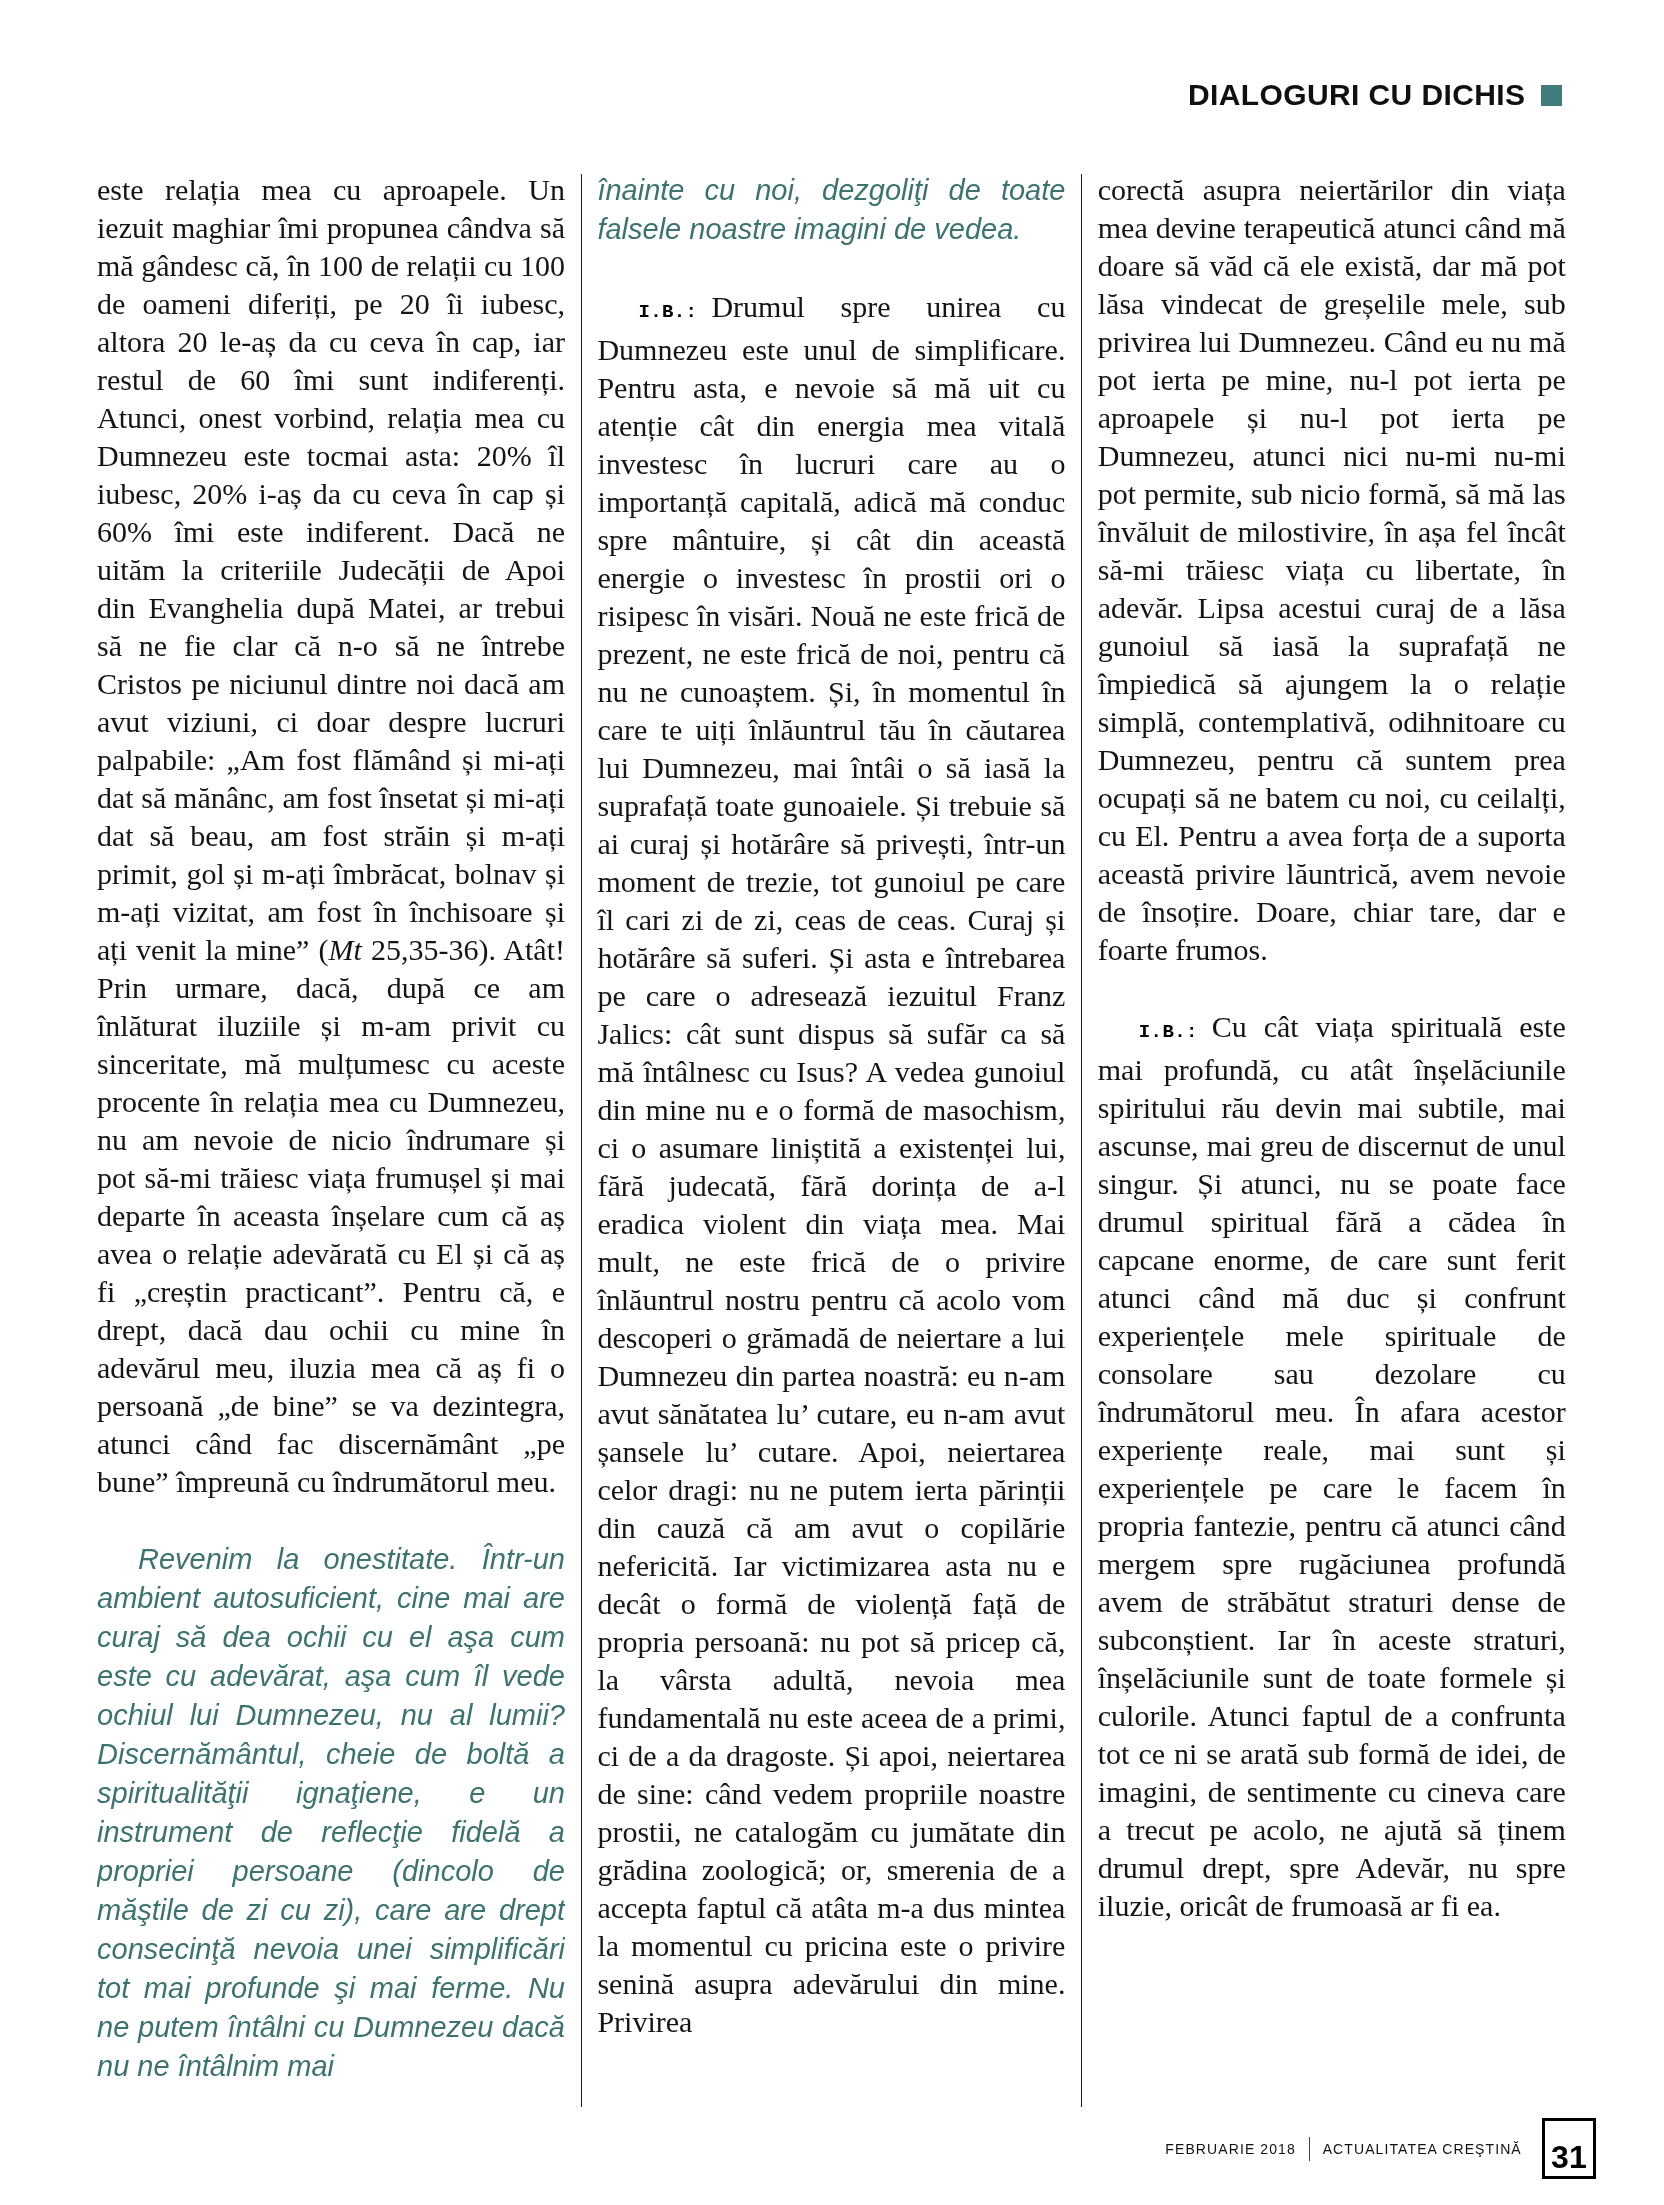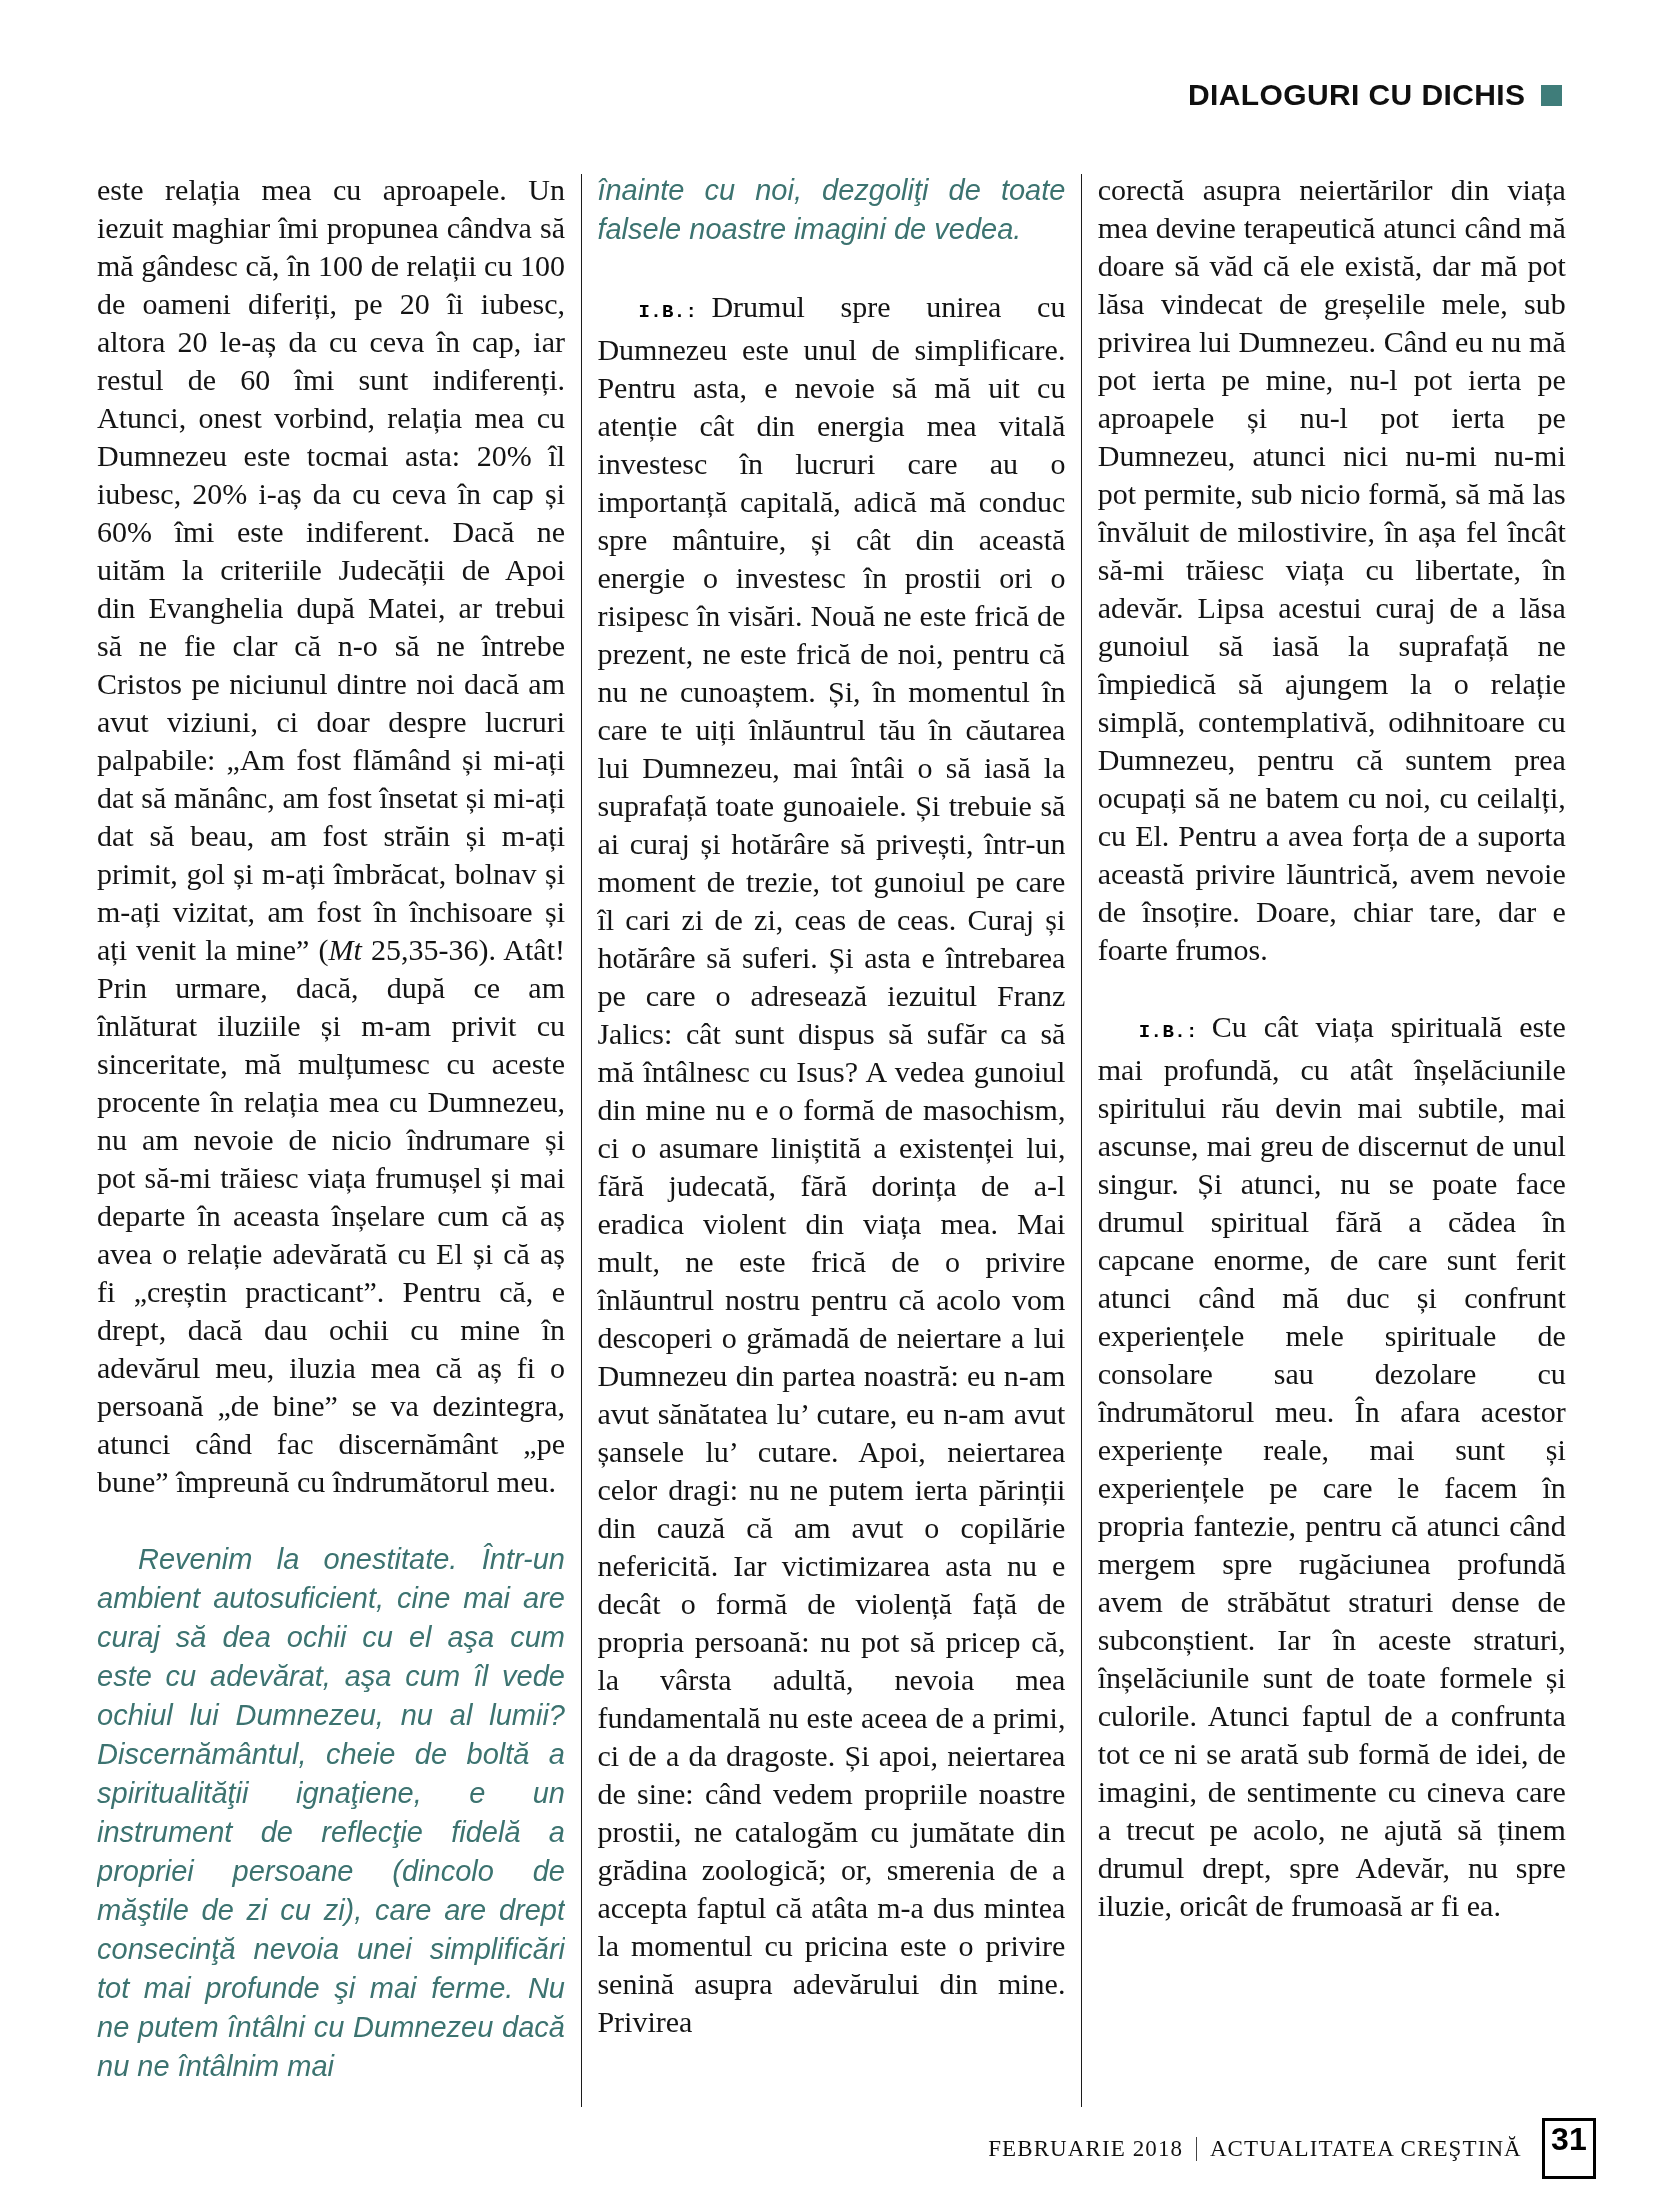--- a/index.html
+++ b/index.html
@@ -58,29 +58,29 @@
     color:#000000; margin-right:14px;
   }
   .scripture-ref { font-style:italic; }
 
   
   .page-footer {
     position:absolute; top:2118px; right:68px;
     display:flex; align-items:center; gap:20px;
   }
   .footer-text {
-    font-family:Liberation Serif, serif;
-    font-size:23px; letter-spacing:1.1px; color:#111;
+    font-family:Liberation Sans, sans-serif;
+    font-size:14px; letter-spacing:1.1px; color:#111;
     display:flex; align-items:center; gap:12.7px; white-space:nowrap;margin-left:20px;
   }
   .footer-sep { width:1.4px; height:24px; background:#444; }
   .page-number-box {
     border:3.5px solid #000;
     min-width:37px; height:55px; padding:0 5.6px;
-    display:flex; align-items:flex-start; justify-content:center;
+    display:flex; align-items:flex-end; justify-content:center;
     font-family:"Liberation Sans", sans-serif;
     font-weight:bold; font-size:32px; color:#000;
   }
 </style>
 </head>
 <body>
 
 <header class="page-header">
   <span class="section-title">DIALOGURI CU DICHIS</span>
   <span class="accent-square"></span>

